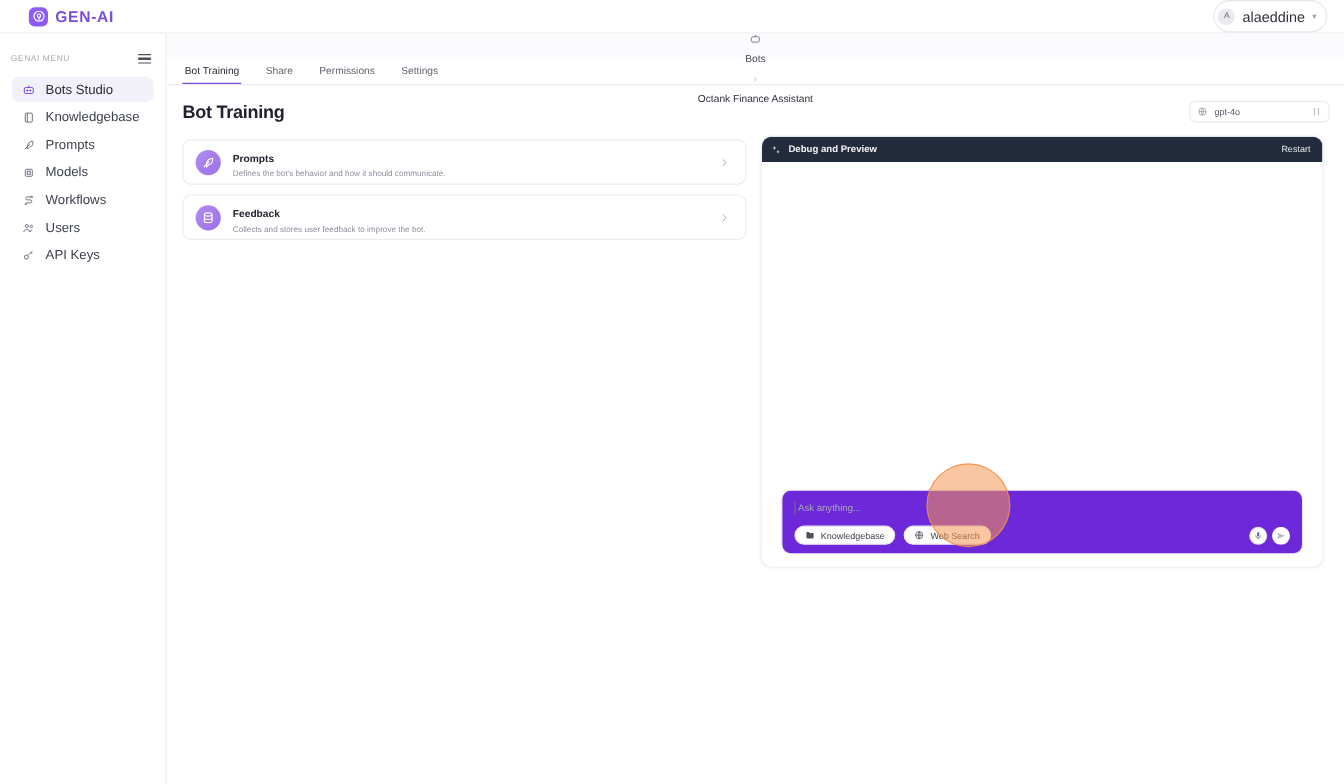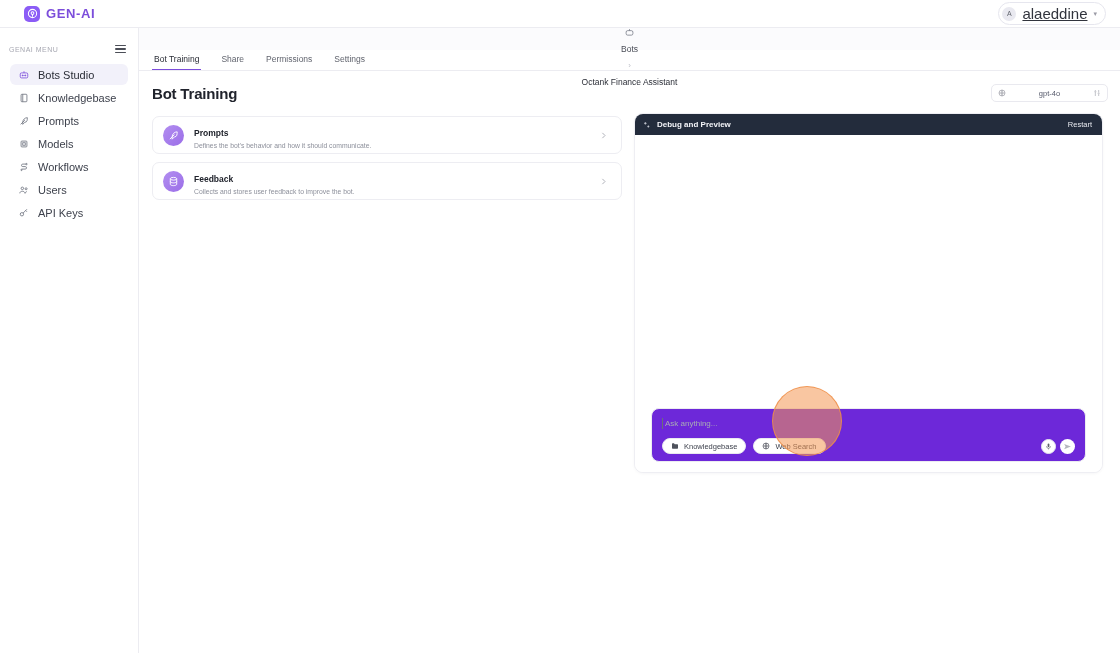--- a/index.html
+++ b/index.html
@@ -9,21 +9,21 @@
     background: #ffffff;
     color: #1f2430;
     overflow: hidden;
   }
   .app { position: relative; width: 1120px; height: 653px; }
 
   
   .topbar {
     position: absolute; left: 0; top: 0; width: 1120px; height: 28px;
     background: #ffffff; border-bottom: 1px solid #ececf1;
-    display: flex; align-items: center; justify-content: space-between;
+    display: flex; justify-content: space-between;
     padding: 0 14px;
   }
   .brand { display: flex; align-items: center; gap: 6px; padding-left: 10px; }
   .brand-mark {
     width: 16px; height: 16px; border-radius: 5px;
     background: #8b5cf6; display: flex; align-items: center; justify-content: center;
   }
   .brand-mark svg { display: block; }
   .brand-text {
     font-size: 13px; font-weight: bold; letter-spacing: 0.6px; color: #7c4ddb;
@@ -31,21 +31,21 @@
   .user-chip {
     display: flex; align-items: center; gap: 6px;
     border: 1px solid #e6e6ee; border-radius: 14px;
     padding: 2px 8px 2px 3px; background: #fff;
   }
   .avatar {
     width: 14px; height: 14px; border-radius: 50%;
     background: #e9e9f0; color: #62656e;
     font-size: 7px; display: flex; align-items: center; justify-content: center;
   }
-  .user-name { font-size: 15px; color: #31343d; text-decoration: underline; }
+  .user-name { font-size: 12px; color: #31343d; }
   .caret { font-size: 7px; color: #9b9ba5; }
 
   
   .sidebar {
     position: absolute; left: 0; top: 28px; width: 139px; height: 625px;
     background: #ffffff; border-right: 1px solid #ececf1;
     padding-top: 12px;
   }
   .side-head {
     display: flex; align-items: center; justify-content: space-between;
@@ -89,21 +89,21 @@
   }
   .tab.active { color: #2a2d36; border-bottom-color: #7c4ddb; }
 
   .page { padding: 14px 16px 0 13px; position: relative; }
   .page-title { font-size: 15px; font-weight: bold; color: #20232c; letter-spacing: -0.2px; }
 
   
   .model-select {
     position: absolute; right: 12px; top: 13px;
     width: 117px; height: 18px; border: 1px solid #e9e9ef; border-radius: 5px;
-    display: flex; align-items: center; gap: 6px; padding: 0 6px; background: #fff; text-align: center;
+    display: flex; align-items: center; gap: 6px; padding: 0 6px; background: #fff;
   }
   .model-select .globe { color: #9a9ba5; display: flex; }
   .model-name { font-size: 7.5px; color: #55596a; flex: 1; }
   .model-select .sliders { color: #a6a7b1; display: flex; }
 
   
   .cards { margin-top: 14px; width: 470px; display: flex; flex-direction: column; gap: 8px; }
   .card {
     height: 38px; border: 1px solid #ededf2; border-radius: 7px; background: #fff;
     display: flex; align-items: center; padding: 0 13px 0 10px; cursor: pointer;

